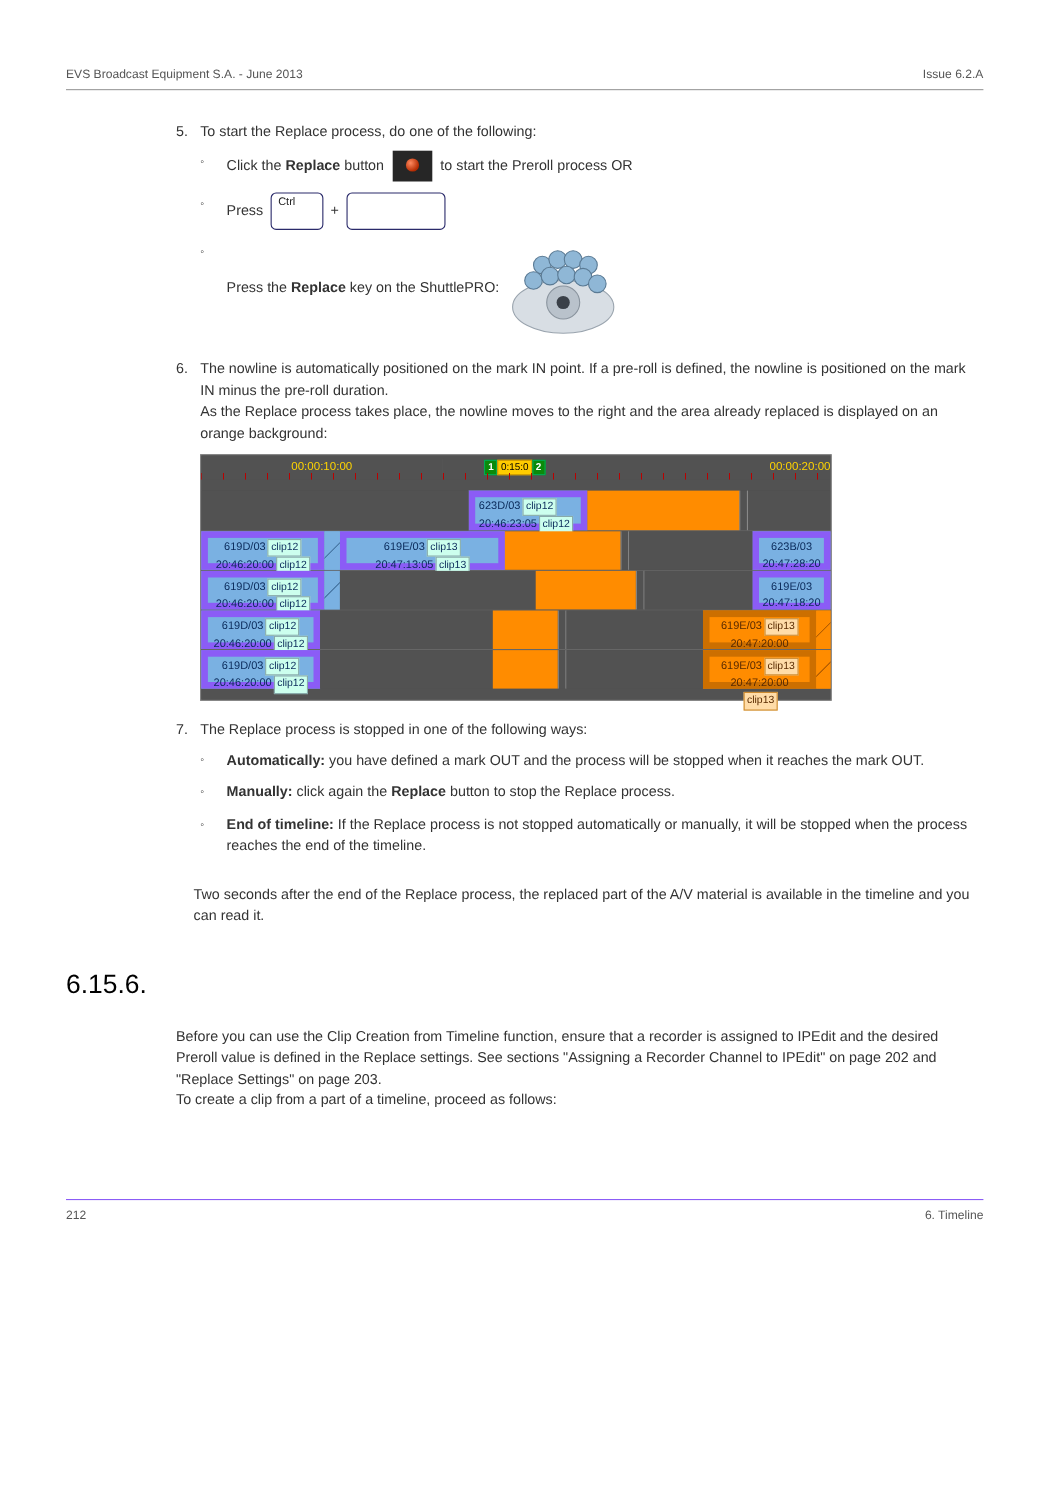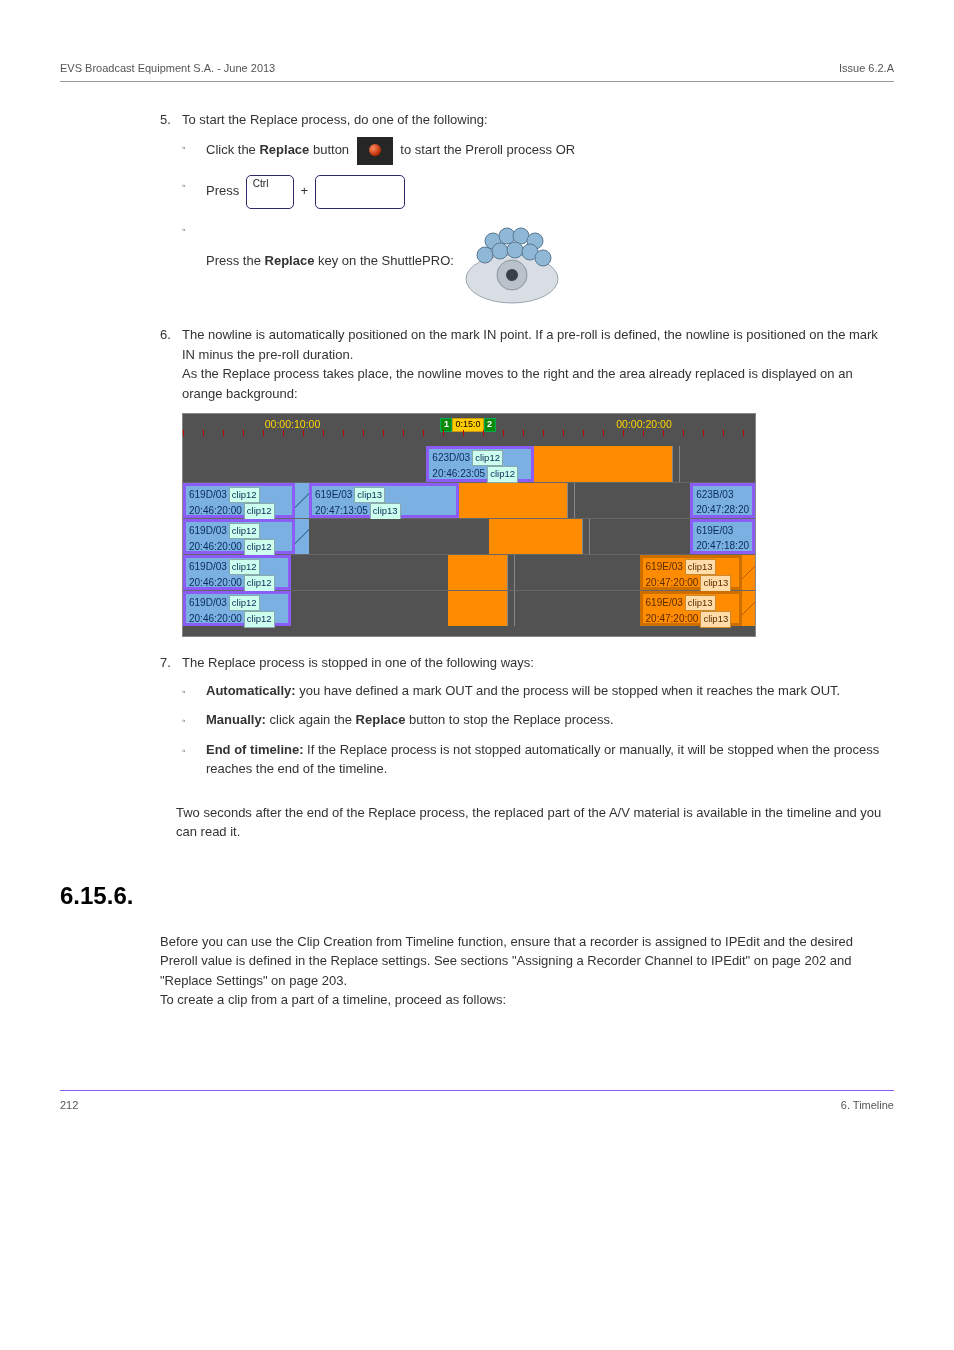--- a/index.html
+++ b/index.html
@@ -61,51 +61,51 @@
   .timeline-img {
     margin-top: 10px; width: 574px; background:#525252;
     border:1px solid #888; font-size:10.5px;
     font-family: Arial, sans-serif;
   }
   .ruler { display:flex; height:22px; align-items:center; position:relative;
            background:#525252; }
   .ruler .rs { flex:0 0 220px; text-align:center; color:#ffd400;
                border-right:1px solid #555; }
   .ruler .rm { flex:0 0 130px; display:flex; align-items:center; justify-content:center; }
-  .ruler .rr { flex:1; text-align:center; color:#ffd400; }
+  .ruler .rr { flex:1; text-align:right; color:#ffd400; }
   .ruler .ticks { position:absolute; inset:auto 0 0 0; height:6px;
     background:repeating-linear-gradient(90deg,#b00 0 1px,transparent 1px 20px);}
   .marker { display:inline-flex; align-items:center; }
   .mk { width:12px;height:14px;background:#0b8a0b;border:1px solid #0a5; color:#fff;
         font-size:9px; display:flex;align-items:center;justify-content:center;
         font-weight:bold; }
   .mk-mid { background:#ffcc00; color:#000; padding:0 2px; border:1px solid #cc9900;
             height:14px; font-size:9px; display:flex; align-items:center;}
   .row { display:flex; height:36px; align-items:stretch; }
-  .row + .row { border-top:1px solid #666;}
+  .row + .row { border-top:1px solid #666;text-align:center;}
   .lane { flex:1; display:flex; align-items:stretch; position:relative; background:#525252;}
   .gap-row { height:10px; background:#525252; }
   .sep-v2 { width:8px; background:#525252; border-left:1px solid #888; border-right:1px solid #888;}
-  .clip { background:#7ab1e2; border:3px solid #8b5cf6;
+  .clip { background:#7ab1e2; border:6px solid #8b5cf6;
           display:flex; flex-direction:column; justify-content:flex-start;
           padding:1px 3px; color:#0a2a5a; font-size:10px;}
   .clip.orange { background:#ff8c00; color:#5a2b00; border-color:#cc6f00;}
   .clip .t { }
   .clip .b { margin-top:auto; }
   .tag { display:inline-block; border:1px solid #8aa; background:#cfe;
          padding:0 2px; font-size:9.5px; margin-left:2px;}
   .tag.o { background:#ffdca8; border-color:#cc8a30;}
   .trans { width:14px; background:#7ab1e2; position:relative;}
   .trans::before { content:''; position:absolute; inset:0;
        background:linear-gradient(135deg,#7ab1e2 48%, #4a7aa8 49% 51%, #7ab1e2 52%) ;}
   .trans.o::before{ background:linear-gradient(135deg,#ff8c00 48%, #b55d00 49% 51%, #ff8c00 52%);}
   .trans.o { background:#ff8c00; }
 
   h2.section {
-    font-size: 24px; font-weight: bold; color:#000;
+    font-size: 24px; font-weight: normal; color:#000;
     margin-top: 36px; display:flex;
   }
   h2.section .secnum { flex:0 0 100px; }
   h2.section .sectitle { flex:1; }
   .after-para { margin-top:18px; }
   .footer {
     display:flex; justify-content:space-between;
     border-top:1px solid #8b5cf6; padding-top:6px;
     font-size:11px; color:#555; margin-top:80px;
   }

